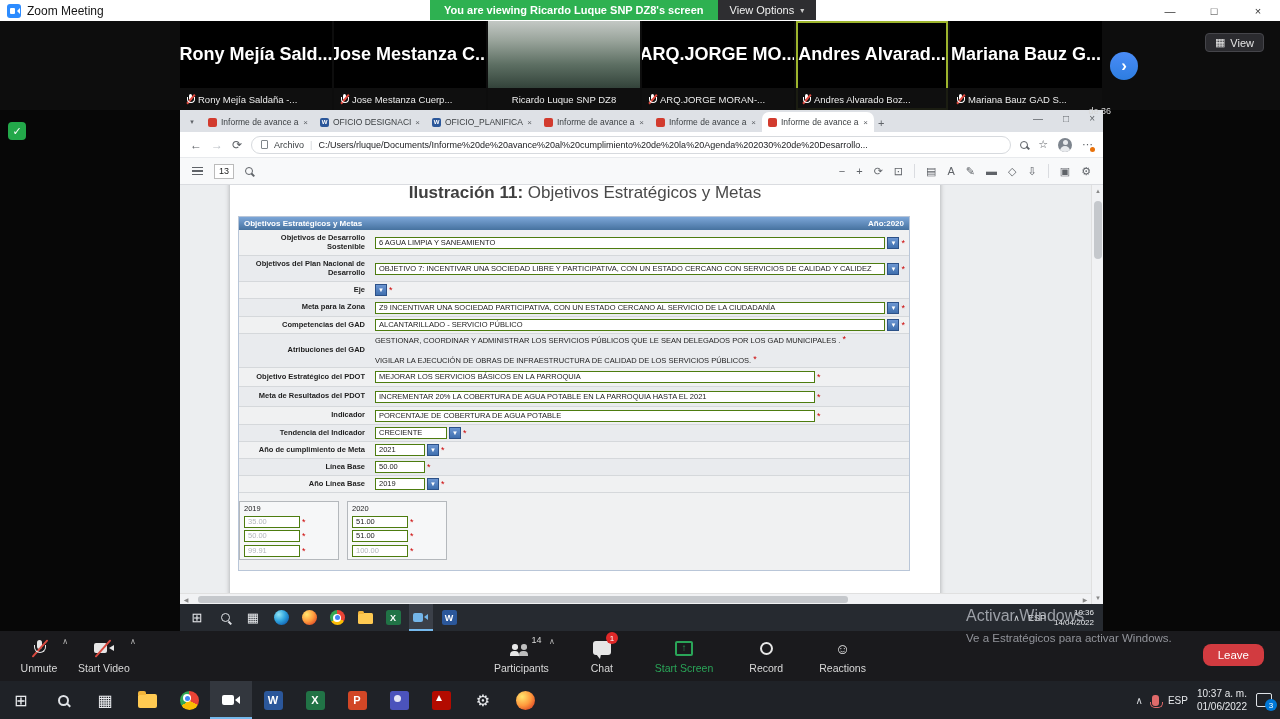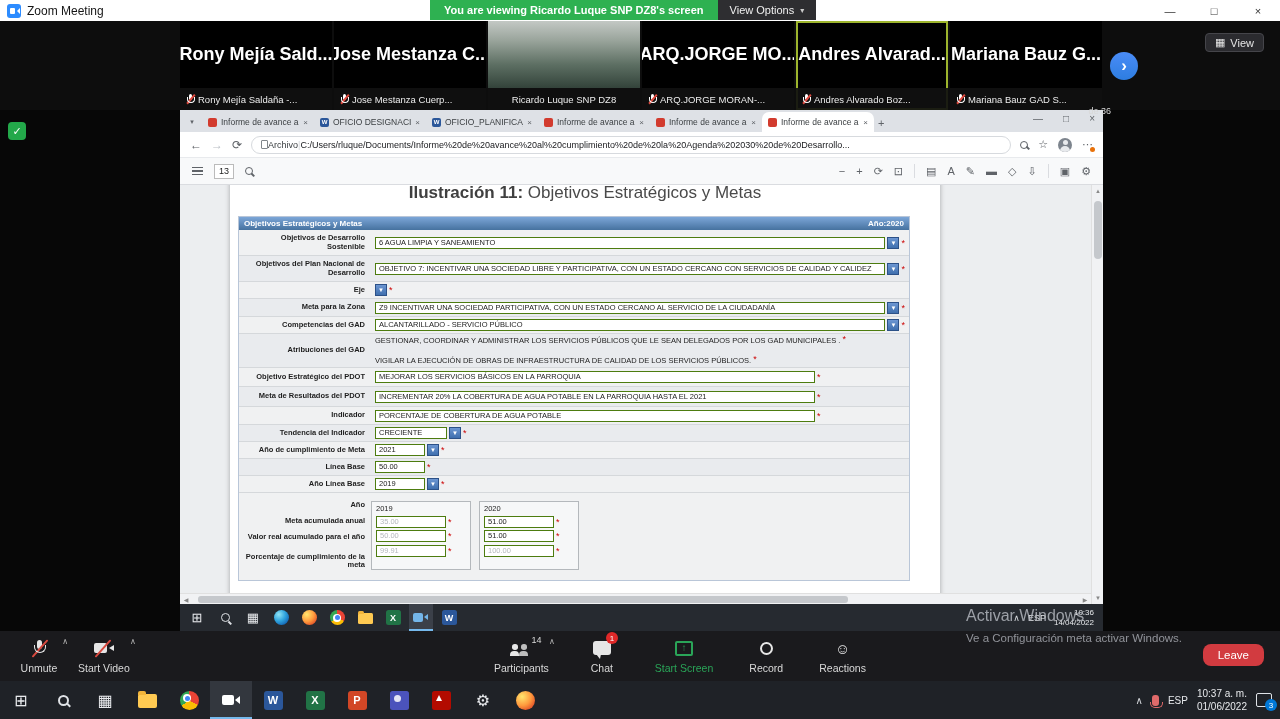--- a/index.html
+++ b/index.html
@@ -45,21 +45,21 @@
 .tab .ttl{flex:1;overflow:hidden;white-space:nowrap}
 .tab .x{font-size:8px;color:#5f6368;flex:none}
 .fav{width:9px;height:9px;border-radius:2px;flex:none;display:flex;align-items:center;justify-content:center}
 .fav.pdf{background:#d23b2e}
 .fav.word{background:#2b579a;color:#fff;font-size:6px;font-weight:700}
 .newtab{width:16px;margin:0 0 3px 4px;font-size:11px;color:#5f6368}
 .bwinctl{position:absolute;right:8px;top:3px;display:flex;gap:20px;color:#5f6368;font-size:10px}
 .addrbar{height:26px;background:#fff;display:flex;align-items:center;gap:9px;padding:0 10px;border-bottom:1px solid #e8eaed}
 .navic{font-size:12px;color:#5f6368}
 .navic.dis{color:#b9bec4}
-.urlfield{flex:1;height:18px;border:1px solid #d7dade;border-radius:11px;background:#fff;display:flex;align-items:center;padding:0 9px;font-size:9px;color:#3c4043;overflow:hidden}
+.urlfield{flex:1;height:18px;border:1px solid #d7dade;border-radius:11px;background:#fff;display:flex;align-items:center;gap:6px;padding:0 9px;font-size:9px;color:#3c4043;overflow:hidden}
 .docic{width:7px;height:9px;border:1px solid #80868b;border-radius:1px;flex:none}
 .urlsep{color:#d0d3d7}
 .urltxt{white-space:nowrap;overflow:hidden;color:#202124}
 .addr-right{display:flex;align-items:center;gap:10px}
 .mag{width:8px;height:8px;border:1.5px solid #5f6368;border-radius:50%;position:relative;flex:none}
 .mag::after{content:'';position:absolute;width:4px;height:1.5px;background:#5f6368;transform:rotate(45deg);right:-3px;bottom:-1px}
 .star{font-size:11px;color:#5f6368}
 .avatar{width:14px;height:14px;border-radius:50%;background:#7d848d;position:relative;overflow:hidden}
 .avatar::before{content:'';position:absolute;left:4.5px;top:2.5px;width:5px;height:5px;border-radius:50%;background:#e8eaed}
 .avatar::after{content:'';position:absolute;left:2px;top:8.5px;width:10px;height:6px;border-radius:5px 5px 0 0;background:#e8eaed}
@@ -85,21 +85,21 @@
 .fheader{height:13px;background:linear-gradient(180deg,var(--form_header_top),var(--form_header_bottom));color:#fff;font-size:8px;font-weight:700;display:flex;align-items:center;justify-content:space-between;padding:0 5px;white-space:nowrap}
 .frow{display:flex;border-bottom:1px solid #d5d8db;align-items:center}
 .frow:nth-child(odd){background:#e9ebee}
 .flabel{width:132px;text-align:right;padding:2px 6px 2px 2px;font-size:7.5px;font-weight:700;color:#1d1d1d;line-height:1.15;flex:none}
 .fval{flex:1;display:flex;align-items:center;gap:2px;padding:2px 4px;min-width:0}
 .fval.col{flex-direction:column;align-items:stretch;gap:11px}
 .tline{display:flex;gap:2px;font-size:7.5px;color:#222;white-space:nowrap;overflow:hidden}
 .inp{background:#fff;border:1px solid #4d7c0f;font-size:7.5px;color:#222;height:12px;line-height:10px;padding:0 3px;white-space:nowrap;overflow:hidden}
 .inp.grow{flex:1}
 .inp.dim{color:#b4b8bc}
-.w440{width:440px}.w70{width:70px}.w60{width:72px}.w50{width:50px}
+.w440{width:440px}.w70{width:56px}.w60{width:72px}.w50{width:50px}
 .dd{width:12px;height:12px;flex:none;background:linear-gradient(180deg,#6c96d2,var(--dropdown_blue));border:1px solid #2c5188;color:#fff;font-size:6px;display:flex;align-items:center;justify-content:center}
 .req{color:var(--required_red);font-size:9px;line-height:6px;flex:none}
 .h2 .flabel{padding-top:3px}
 .metrics{display:flex;padding:8px 4px 10px 0;background:#f0f1f2}
 .mlabels{width:132px;display:flex;flex-direction:column;align-items:flex-end;padding-right:6px;gap:3px;flex:none}
 .ml{font-size:7.5px;font-weight:700;color:#1d1d1d;text-align:right;line-height:1.1}
 .ml.s1{height:13px}.ml.s2{height:13px}.ml.s3{height:17px;width:120px}.ml.s4{height:17px;width:125px}
 .mcol{width:100px;border:1px solid #b4b8bc;background:#f6f7f8;margin-right:8px;padding:2px 4px;display:flex;flex-direction:column;gap:2.5px}
 .myear{font-size:7.5px;color:#222}
 .mrow{display:flex;align-items:center;gap:2px}
@@ -492,26 +492,20 @@
           <div class="frow" style="min-height:17px">
             <div class="flabel">Año Línea Base</div>
             <div class="fval">
               <span class="inp w50">2019</span>
               <span class="dd">▼</span>
               <span class="req">*</span>
             </div>
           </div>
 
           <div class="metrics">
-            <div class="mlabels">
-              <span class="ml s1">Año</span>
-              <span class="ml s2">Meta acumulada anual</span>
-              <span class="ml s3">Valor real acumulado para el año</span>
-              <span class="ml s4">Porcentaje de cumplimiento de la meta</span>
-            </div>
             <div class="mcol">
               <div class="myear">2019</div>
               <div class="mrow">
                   <span class="inp w70 dim">35.00</span>
                   <span class="req">*</span>
                 </div>
               <div class="mrow">
                   <span class="inp w70 dim">50.00</span>
                   <span class="req">*</span>
                 </div>
@@ -588,21 +582,21 @@
         <div class="sclock">
           <div>10:36</div>
           <div>14/04/2022</div>
         </div>
       </div>
     </div>
   </div>
 
   <div class="activar">
     <div class="l1">Activar Windows</div>
-    <div class="l2">Ve a Configuración meta activar Windows.</div>
+    <div class="l2">Ve a Estratégicos para activar Windows.</div>
   </div>
 
   <div class="zoombar">
     <div class="zleft">
       <div class="zctrl">
         <span class="caret">∧</span>
         <span class="icwrap">
             <span class="i-mic">
               <i class="slash"></i>
             </span>

